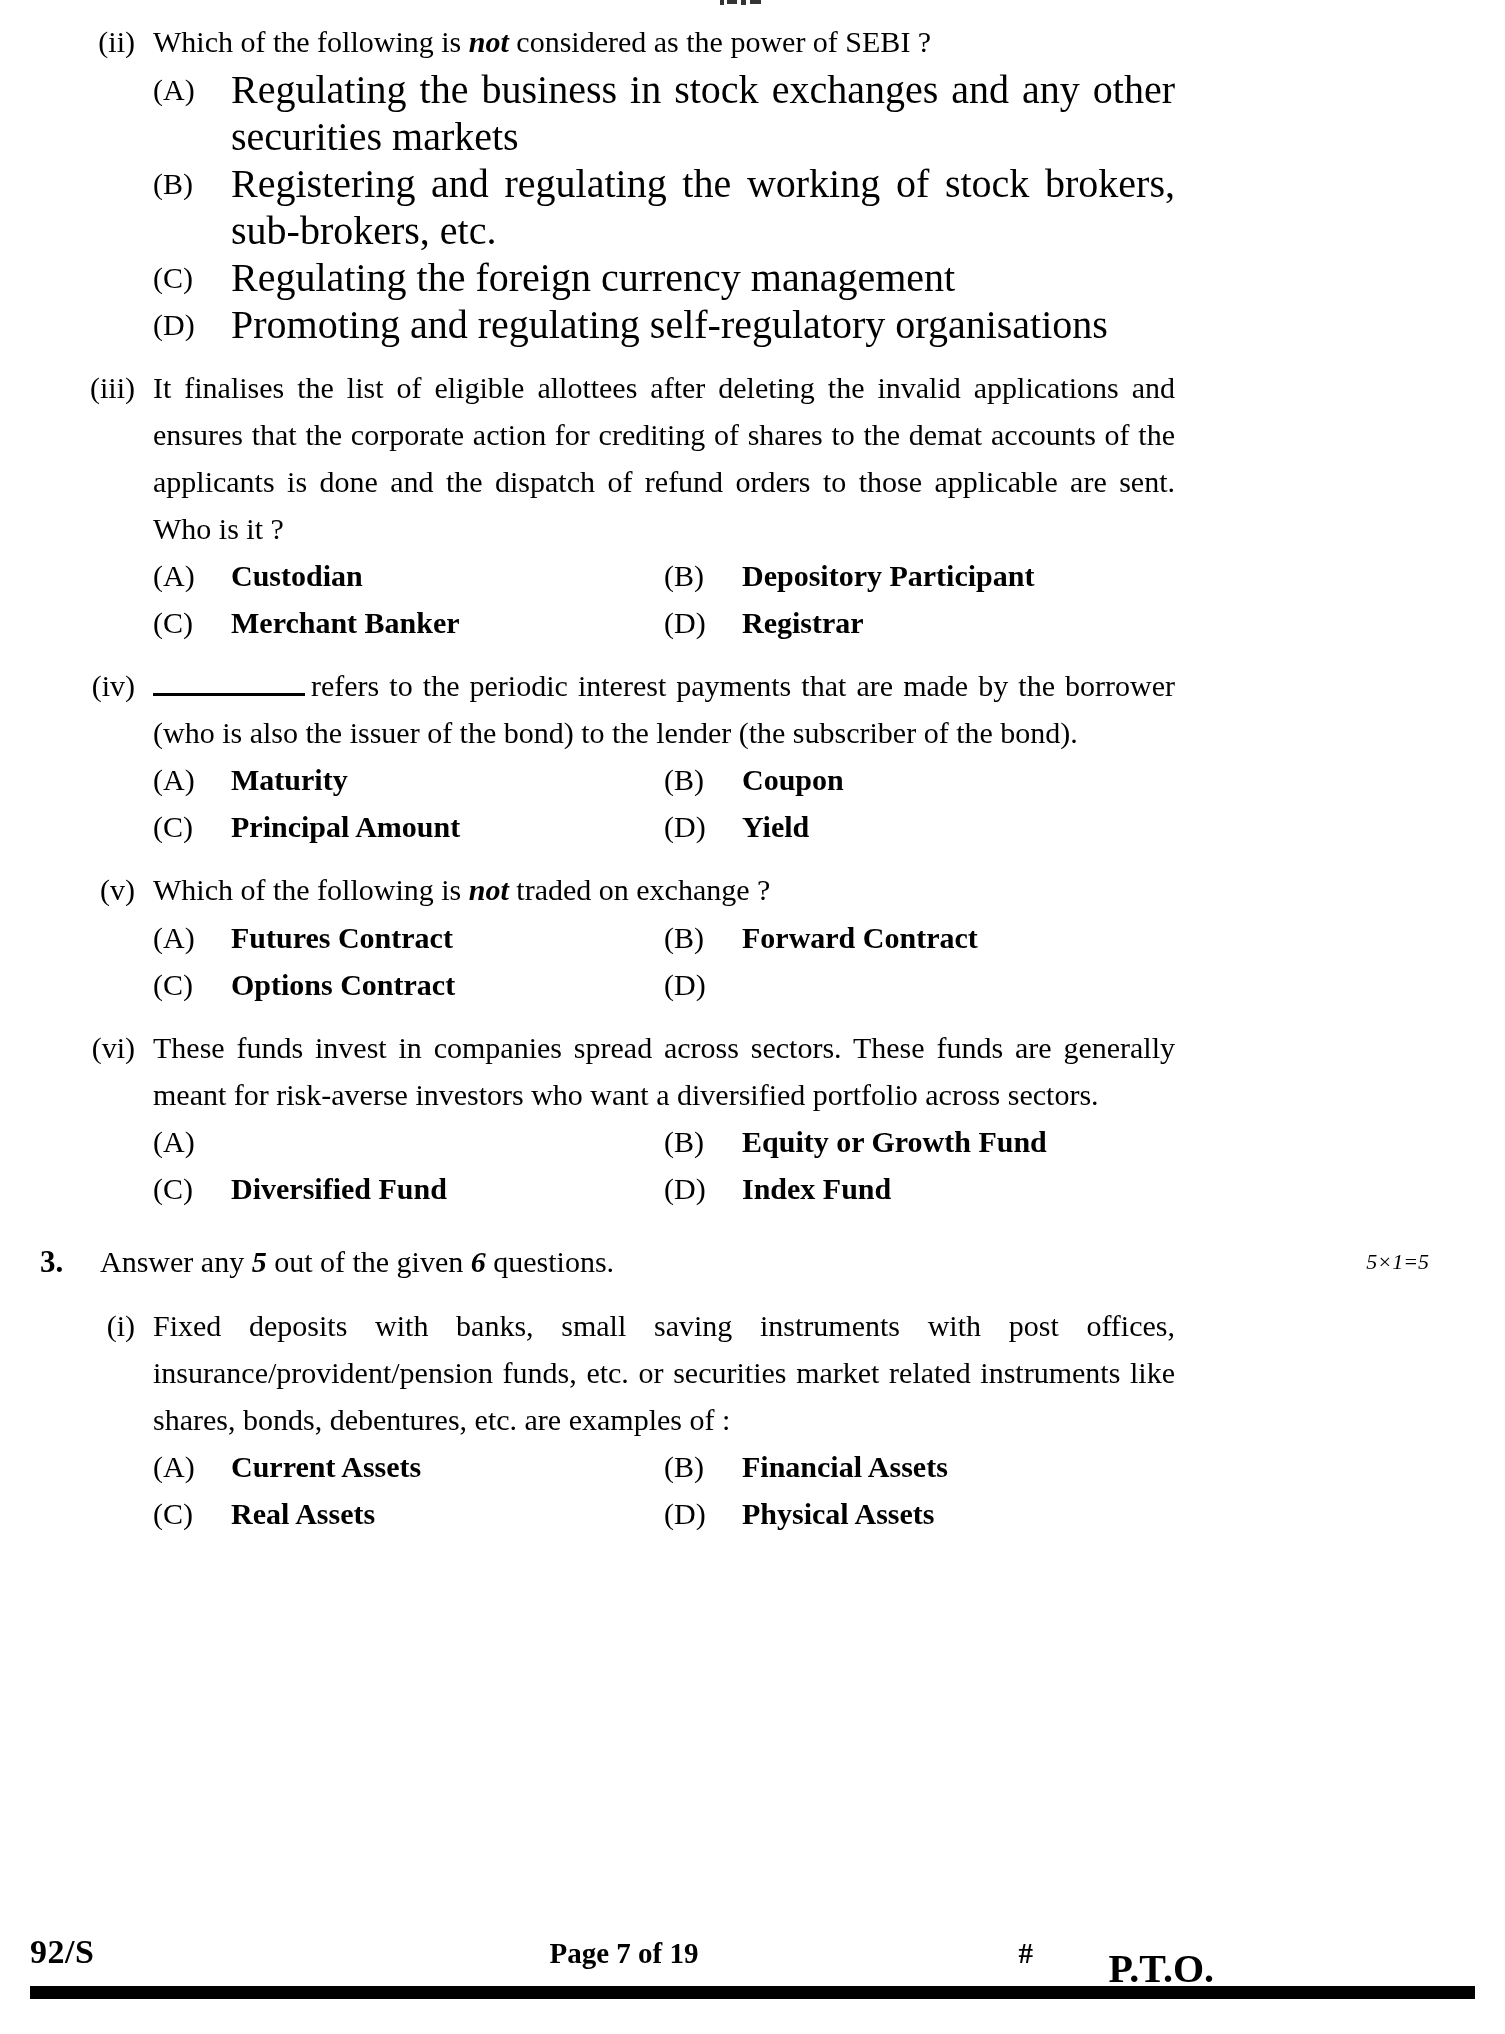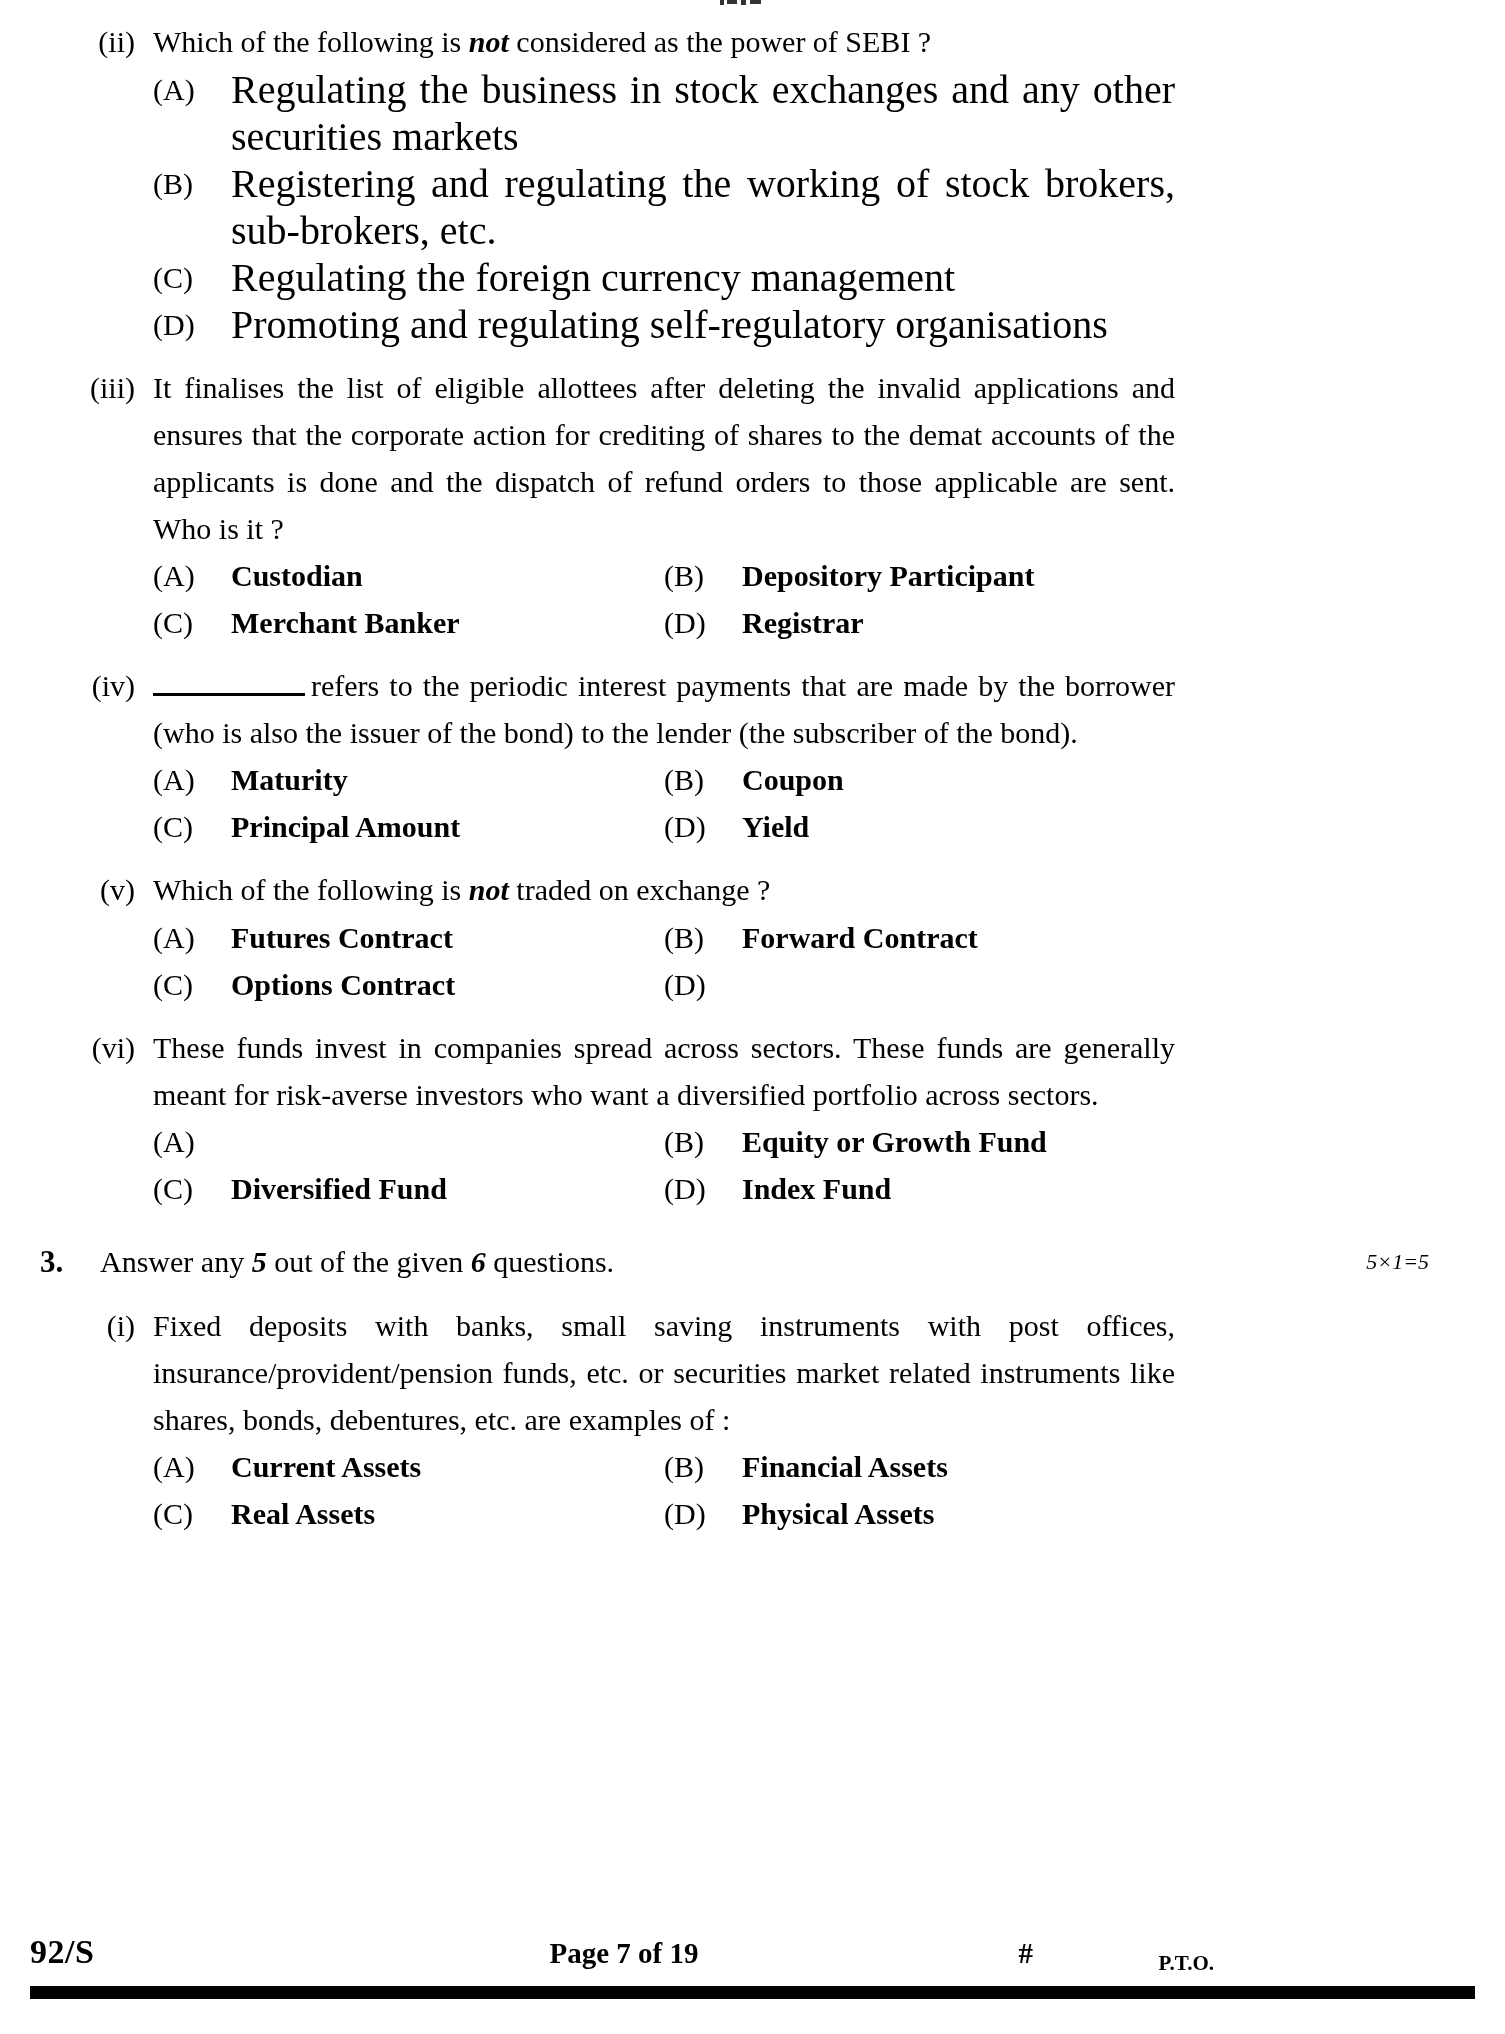--- a/index.html
+++ b/index.html
@@ -176,22 +176,22 @@
   .f-center {
     position: absolute; left: 0; right: 0; top: 4px;
     text-align: center;
     font-size: 29px; font-weight: bold;
   }
   .f-hash {
     position: absolute; right: 185px; top: 4px;
     font-size: 29px; font-weight: bold;
   }
   .f-right {
-    position: absolute; right: 4px; top: 18px;
-    font-size: 21px; font-weight: bold;
+    position: absolute; right: 4px; top: 12px;
+    font-size: 40px; font-weight: bold;
   }
   .footer-rule {
     position: absolute;
     left: 30px;
     top: 1986px;
     width: 1445px;
     height: 13px;
     background: #000;
   }
 </style>

